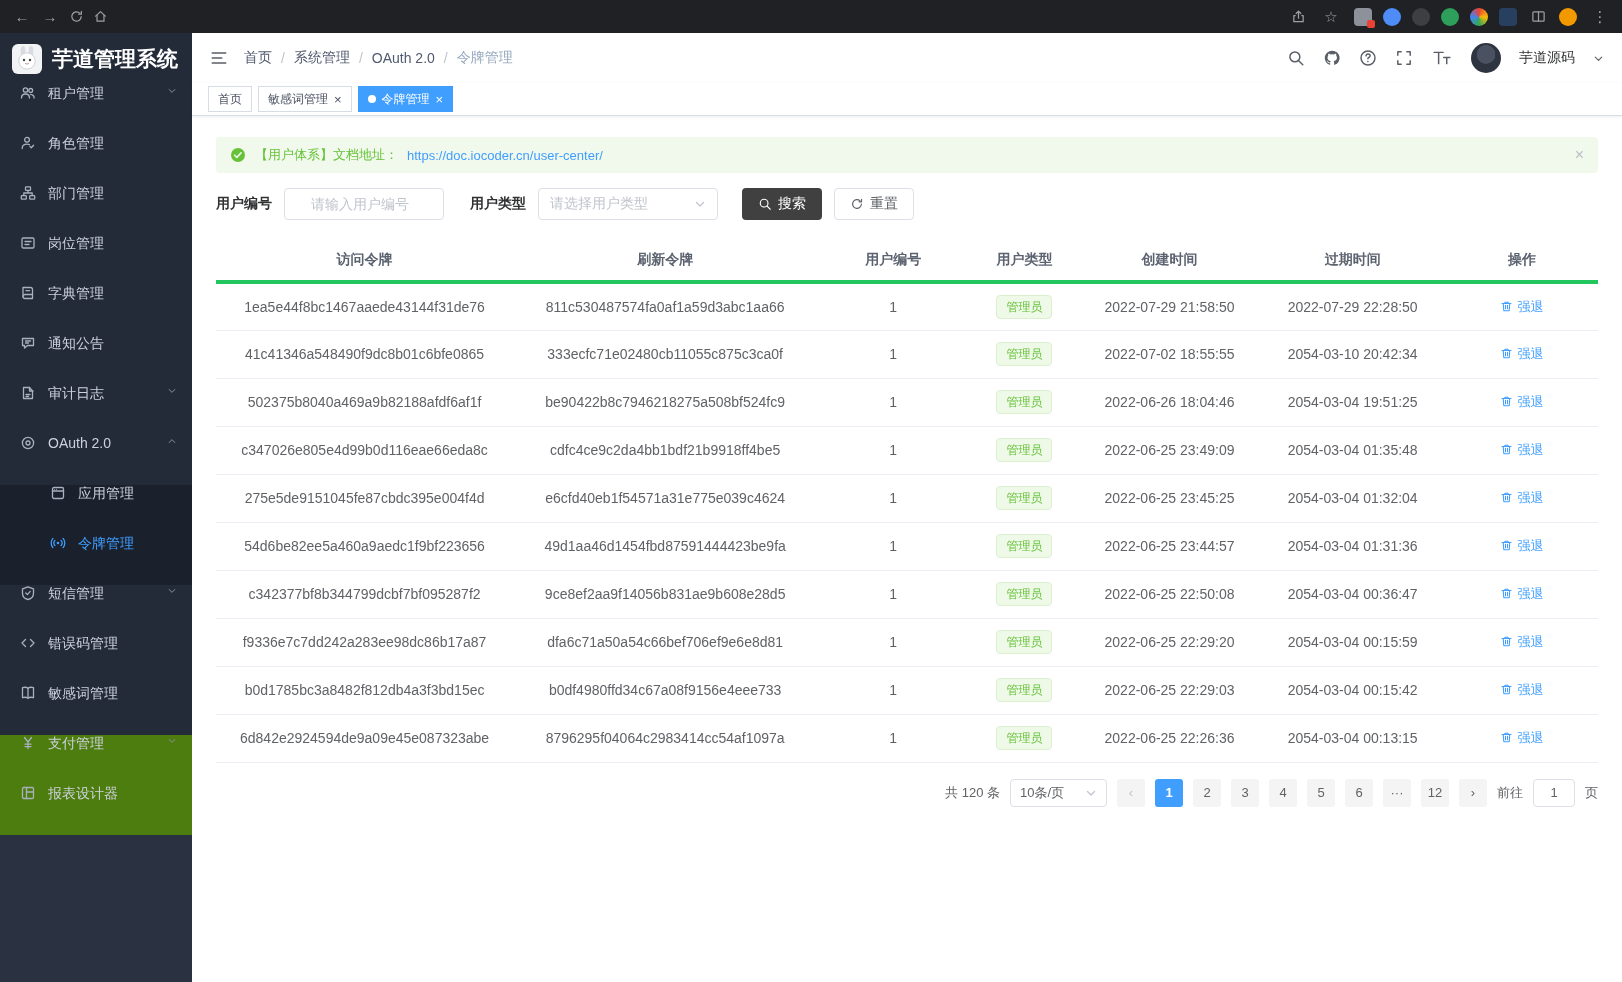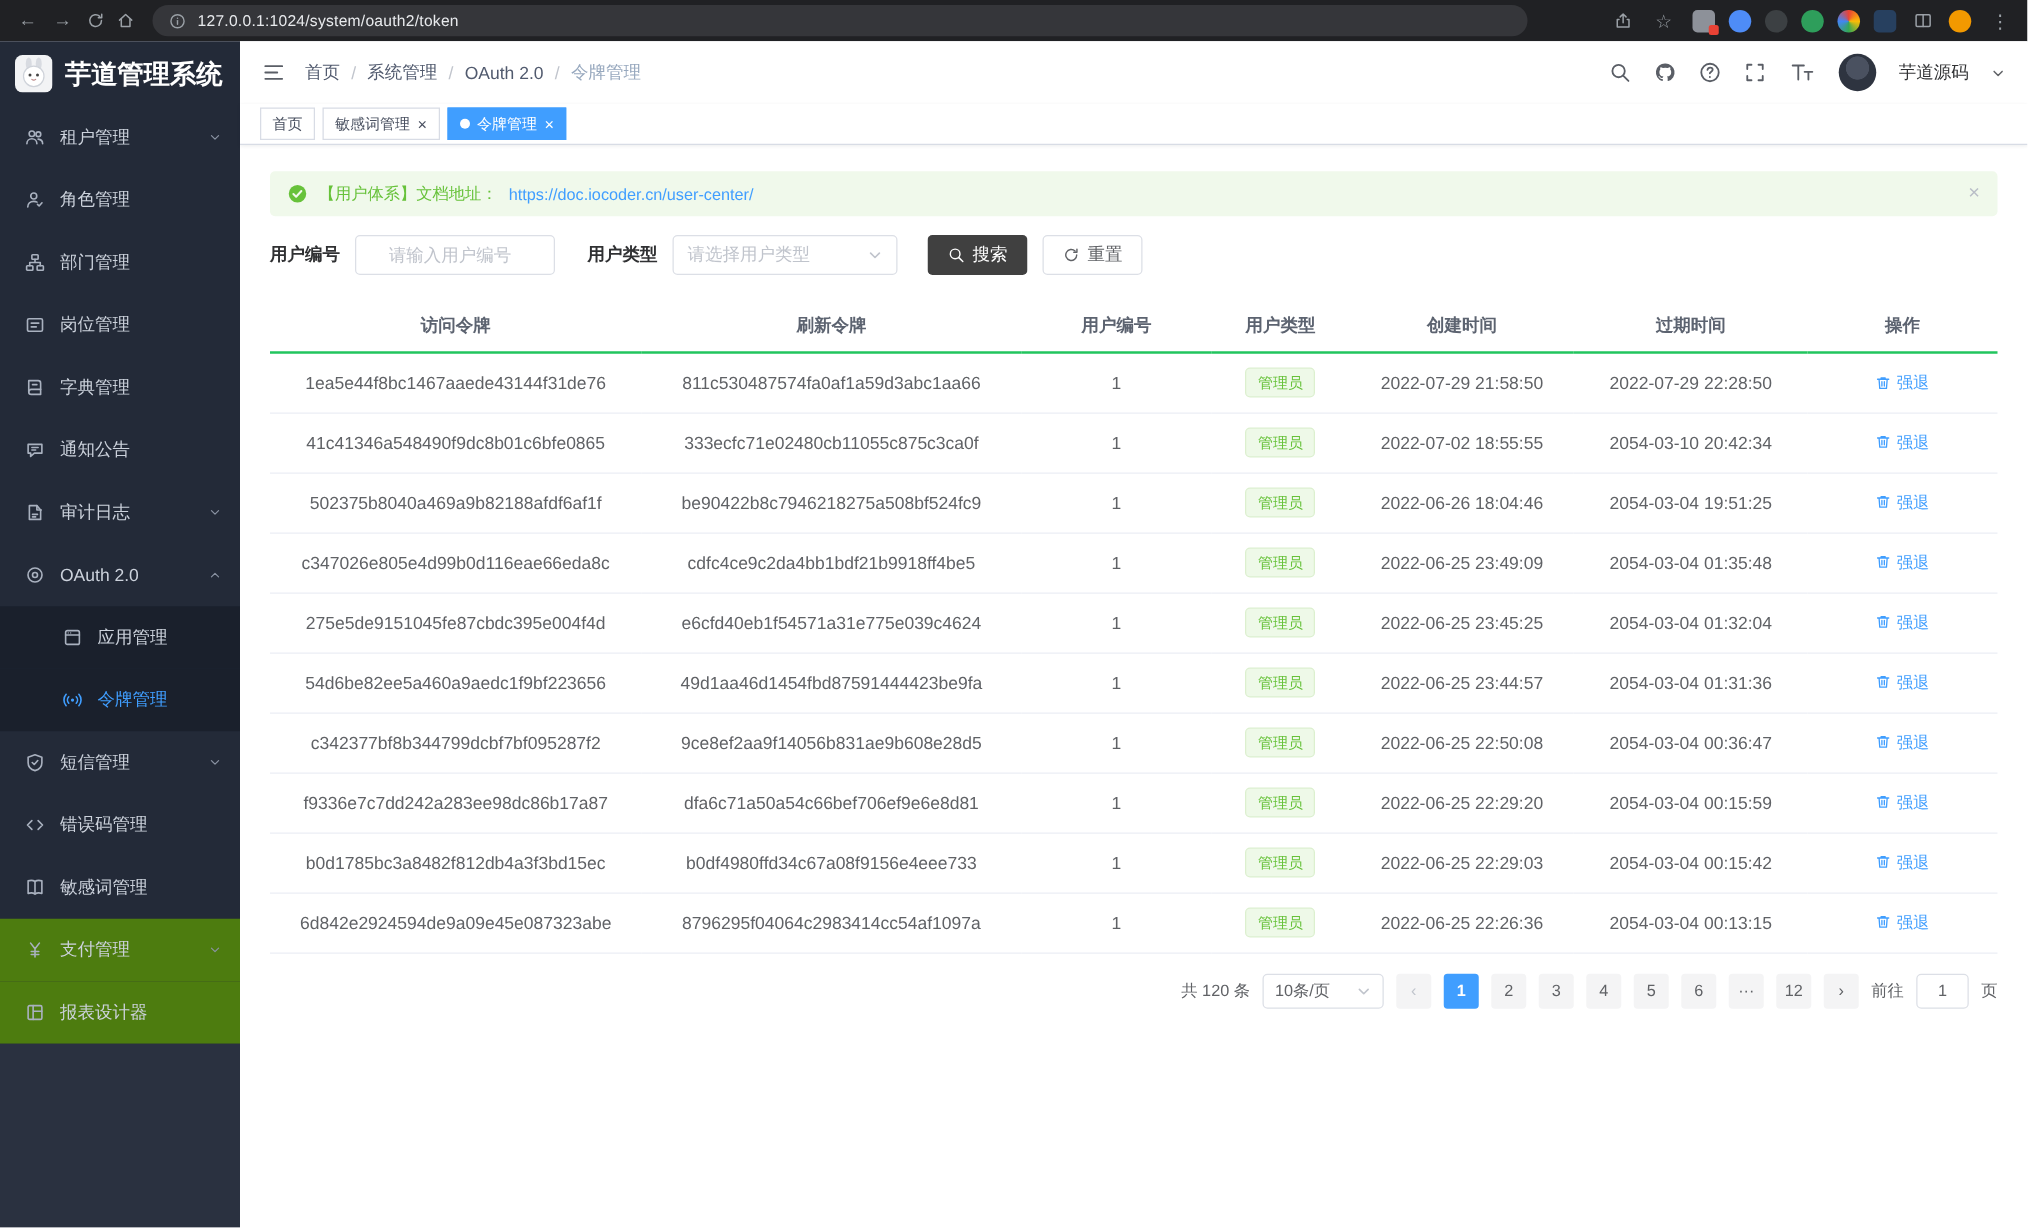--- a/index.html
+++ b/index.html
@@ -21,21 +21,21 @@
   .ext-dot.rainbow{background:conic-gradient(#ea4335,#fbbc05,#34a853,#4285f4,#ea4335)}
   .ext-square{border-radius:4px}
 
   
   .app-shell{flex:1;display:flex;min-height:0}
   .sidebar{width:192px;flex:0 0 192px;background:#232a38;display:flex;flex-direction:column}
   .logo-row{height:52px;display:flex;align-items:center;gap:10px;padding:0 12px;cursor:pointer}
   .logo-img{width:30px;height:30px;display:inline-flex}
   .logo-title{color:#fff;font-weight:700;font-size:21px;white-space:nowrap}
   .menu{flex:1;display:flex;flex-direction:column;overflow:hidden}
-  .menu-item{height:50px;flex:0 0 50px;display:flex;align-items:center;gap:12px;padding:0 14px 0 20px;font-size:14px;color:#ccd2dc;cursor:pointer}
+  .menu-item{height:50px;flex:0 0 50px;display:flex;align-items:flex-start;gap:12px;padding:0 14px 0 20px;font-size:14px;color:#ccd2dc;cursor:pointer}
   .mi-icon{width:16px;height:16px;display:inline-flex;color:#a9b1bf;flex:0 0 16px}
   .mi-label{white-space:nowrap}
   .mi-chevron{margin-left:auto;width:12px;height:12px;display:inline-flex;color:#8a93a3}
   .menu-item.sub{padding-left:50px;background:#1a202c}
   .menu-item.active,.menu-item.active .mi-icon{color:#409eff}
   .menu-item.alt{background:#4d7c0f}
   .menu-filler{flex:1;background:#2a3140}
   svg{display:block}
 
   .main{flex:1;display:flex;flex-direction:column;background:#fff;min-width:0}
@@ -77,21 +77,21 @@
   .f-input::placeholder{color:#c0c4cc}
   .f-select{width:180px;height:32px;border:1px solid #dcdfe6;border-radius:4px;display:flex;align-items:center;justify-content:space-between;padding:0 11px;color:#c0c4cc;font-size:14px;cursor:pointer;background:#fff}
   .sel-caret{width:12px;height:12px;display:inline-flex;color:#c0c4cc}
   .btn{height:32px;border-radius:4px;display:inline-flex;align-items:center;gap:6px;padding:0 15px;font-size:14px;cursor:pointer;border:1px solid transparent;font-family:inherit}
   .btn.ml{margin-left:12px}
   .btn-primary{background:#404040;color:#fff}
   .btn-plain{background:#fff;border-color:#dcdfe6;color:#606266}
   .bicon{width:14px;height:14px;display:inline-flex}
 
   table{width:100%;border-collapse:collapse;table-layout:fixed}
-  thead th{height:42px;font-size:14px;color:#5c6370;font-weight:700;border-bottom:2px solid #22c55e;text-align:center;white-space:nowrap}
+  thead th{height:42px;font-size:14px;color:#5c6370;font-weight:700;border-bottom:4px solid #22c55e;text-align:center;white-space:nowrap}
   tbody td{height:48px;font-size:14px;color:#606266;border-bottom:1px solid #ebeef5;text-align:center;white-space:nowrap;overflow:hidden}
   .badge{display:inline-block;padding:2px 9px;font-size:12px;line-height:18px;color:#67c23a;background:#eef9e8;border:1px solid #dcf0cf;border-radius:4px}
   .kick{color:#409eff;display:inline-flex;align-items:center;gap:4px;font-size:13px;cursor:pointer}
   .kicon{width:13px;height:13px;display:inline-flex}
 
   .pagination{display:flex;align-items:center;justify-content:flex-end;gap:10px;margin-top:16px;font-size:13px;color:#606266}
   .psize{width:97px;height:28px;border:1px solid #dcdfe6;border-radius:4px;display:flex;align-items:center;justify-content:space-between;padding:0 9px;cursor:pointer;background:#fff}
   .plist{display:inline-flex;gap:10px}
   .pbtn{min-width:28px;height:28px;border-radius:3px;background:#f4f4f5;display:inline-flex;align-items:center;justify-content:center;color:#606266;font-size:13px;cursor:pointer;padding:0 4px}
   .pbtn.active{background:#409eff;color:#fff;font-weight:700}
@@ -113,30 +113,20 @@
           <path d="M13 8a5 5 0 1 1-1.5-3.6"></path>
           <path d="M13.2 2.6v2.9h-2.9"></path>
         </svg>
       </span>
     <span class="bnav icon16">
         <svg viewBox="0 0 16 16" width="100%" height="100%" fill="none" stroke="currentColor" stroke-width="1.3" stroke-linecap="round" stroke-linejoin="round">
           <path d="M2.8 7.6L8 2.8l5.2 4.8"></path>
           <path d="M4.3 6.8V13h7.4V6.8"></path>
         </svg>
       </span>
-    <div class="url-pill">
-      <span class="url-info">
-          <svg viewBox="0 0 16 16" width="100%" height="100%" fill="none" stroke="currentColor" stroke-width="1.3" stroke-linecap="round" stroke-linejoin="round">
-            <circle cx="8" cy="8" r="6"></circle>
-            <path d="M8 7.4v3.4"></path>
-            <circle cx="8" cy="5.2" r=".7" fill="currentColor" stroke="none"></circle>
-          </svg>
-        </span>
-      <span class="url-text">127.0.0.1:1024/system/oauth2/token</span>
-    </div>
     <div class="bext">
       <span class="bnav icon16">
           <svg viewBox="0 0 16 16" width="100%" height="100%" fill="none" stroke="currentColor" stroke-width="1.3" stroke-linecap="round" stroke-linejoin="round">
             <path d="M8 9.8V2.6M5.5 4.8L8 2.3l2.5 2.5"></path>
             <path d="M4.5 7H3v6.5h10V7h-1.5"></path>
           </svg>
         </span>
       <span class="bnav">☆</span>
       <span class="ext-dot ext-square" style="background:#8d9199">
           <i class="badge-red"></i>

